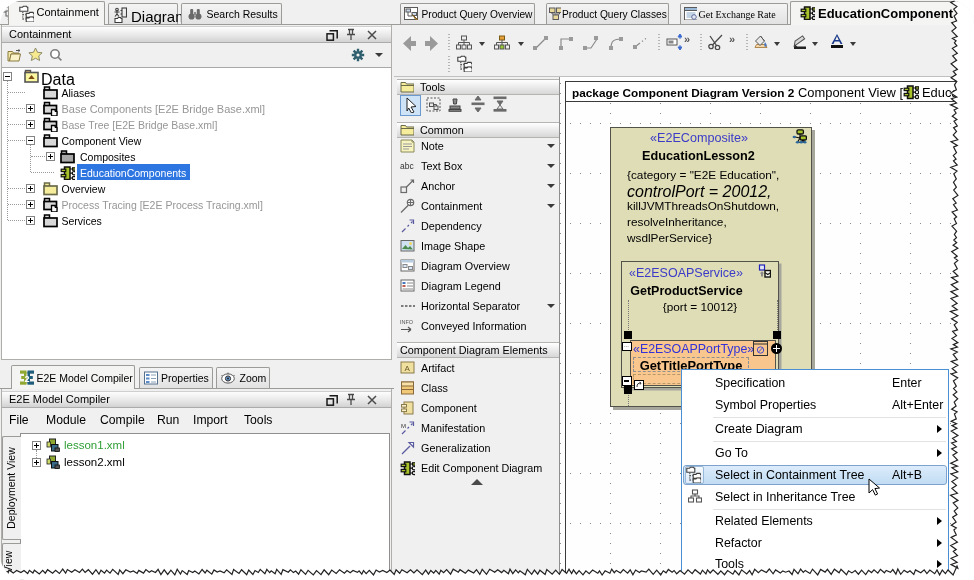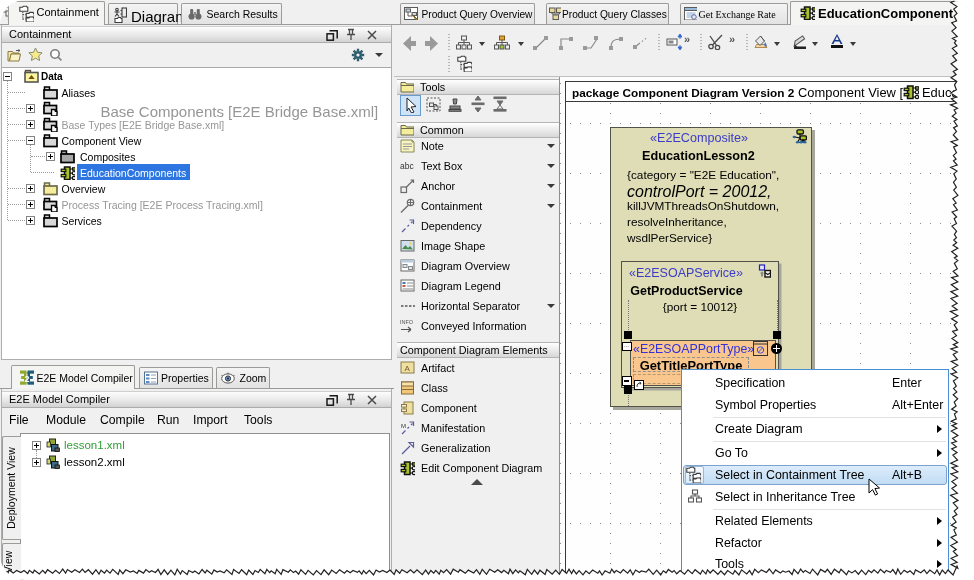--- a/index.html
+++ b/index.html
@@ -157,54 +157,54 @@
     </div>
     <div class="abs" style="left:24px;top:69px;">
       <svg class="abs" style="" width="15" height="15" viewBox="0 0 15 15">
         <g>
           <rect x="1.5" y="1.5" width="5" height="3" fill="#f0c070" stroke="#555" stroke-width="1.4"></rect>
 <rect x="1" y="3.5" width="13" height="9.5" fill="#fbf7a0" stroke="#555" stroke-width="1.6"></rect>
 <path d="M7.5 6l3.2 4H4.3z" fill="#7b4a10"></path>
         </g>
       </svg>
     </div>
-    <div class="abs" style="left:41px;top:70.5px;font-size:10px;white-space:nowrap;font-weight:bold;">Data</div>
+    <div class="abs" style="left:41px;top:70.5px;font-size:16px;white-space:nowrap;">Data</div>
 <div class="abs" style="left:43px;top:85px;">
       <svg class="abs" style="" width="15" height="15" viewBox="0 0 15 15">
         <rect x="1.5" y="2" width="5" height="3.5" fill="#d8d8d8" stroke="#000" stroke-width="1.5"></rect>
 <rect x="1" y="5" width="13" height="8.5" fill="#d8d8d8" stroke="#000" stroke-width="1.7"></rect>
       </svg>
     </div>
     <div class="abs" style="left:61.5px;top:86.5px;font-size:10.5px;white-space:nowrap;">Aliases</div>
 <div class="exp plus" style="left:26px;top:104px;">
       <i></i>
       <b></b>
     </div>
     <div class="abs" style="left:43px;top:101px;">
       <svg class="abs" style="" width="15" height="15" viewBox="0 0 15 15">
         <rect x="1.5" y="1.5" width="5" height="3.5" fill="#d8d8d8" stroke="#000" stroke-width="1.5"></rect>
 <rect x="1" y="4.5" width="12.5" height="8" fill="#d8d8d8" stroke="#000" stroke-width="1.7"></rect>
 <path d="M8.5 8.5h3.5l2 2v4.5h-5.5z" fill="#f8f8f8" stroke="#000" stroke-width="1.3"></path>
 <path d="M12 8.5v2h2" fill="none" stroke="#000" stroke-width="1"></path>
       </svg>
     </div>
-    <div class="abs" style="left:61.5px;top:102.5px;font-size:15px;color:#969696;white-space:nowrap;margin-left:39px;">Base Components [E2E Bridge Base.xml]</div>
+    <div class="abs" style="left:61.5px;top:102.5px;font-size:11px;color:#969696;white-space:nowrap;">Base Components [E2E Bridge Base.xml]</div>
 <div class="exp plus" style="left:26px;top:120px;">
       <i></i>
       <b></b>
     </div>
     <div class="abs" style="left:43px;top:117px;">
       <svg class="abs" style="" width="15" height="15" viewBox="0 0 15 15">
         <rect x="1.5" y="1.5" width="5" height="3.5" fill="#d8d8d8" stroke="#000" stroke-width="1.5"></rect>
 <rect x="1" y="4.5" width="12.5" height="8" fill="#d8d8d8" stroke="#000" stroke-width="1.7"></rect>
 <path d="M8.5 8.5h3.5l2 2v4.5h-5.5z" fill="#f8f8f8" stroke="#000" stroke-width="1.3"></path>
 <path d="M12 8.5v2h2" fill="none" stroke="#000" stroke-width="1"></path>
       </svg>
     </div>
-    <div class="abs" style="left:61.5px;top:118.5px;font-size:10.5px;color:#969696;white-space:nowrap;">Base Types [E2E Bridge Base.xml]</div>
+    <div class="abs" style="left:61.5px;top:118.5px;font-size:10.5px;color:#969696;white-space:nowrap;">Base Tree [E2E Bridge Base.xml]</div>
 <div class="exp" style="left:26px;top:136px;">
       <i></i>
     </div>
     <div class="abs" style="left:43px;top:133px;">
       <svg class="abs" style="" width="15" height="15" viewBox="0 0 15 15">
         <rect x="1.5" y="2" width="5" height="3.5" fill="#d8d8d8" stroke="#000" stroke-width="1.5"></rect>
 <rect x="1" y="5" width="13" height="8.5" fill="#d8d8d8" stroke="#000" stroke-width="1.7"></rect>
       </svg>
     </div>
     <div class="abs" style="left:61.5px;top:134.5px;font-size:10.5px;white-space:nowrap;">Component View</div>

